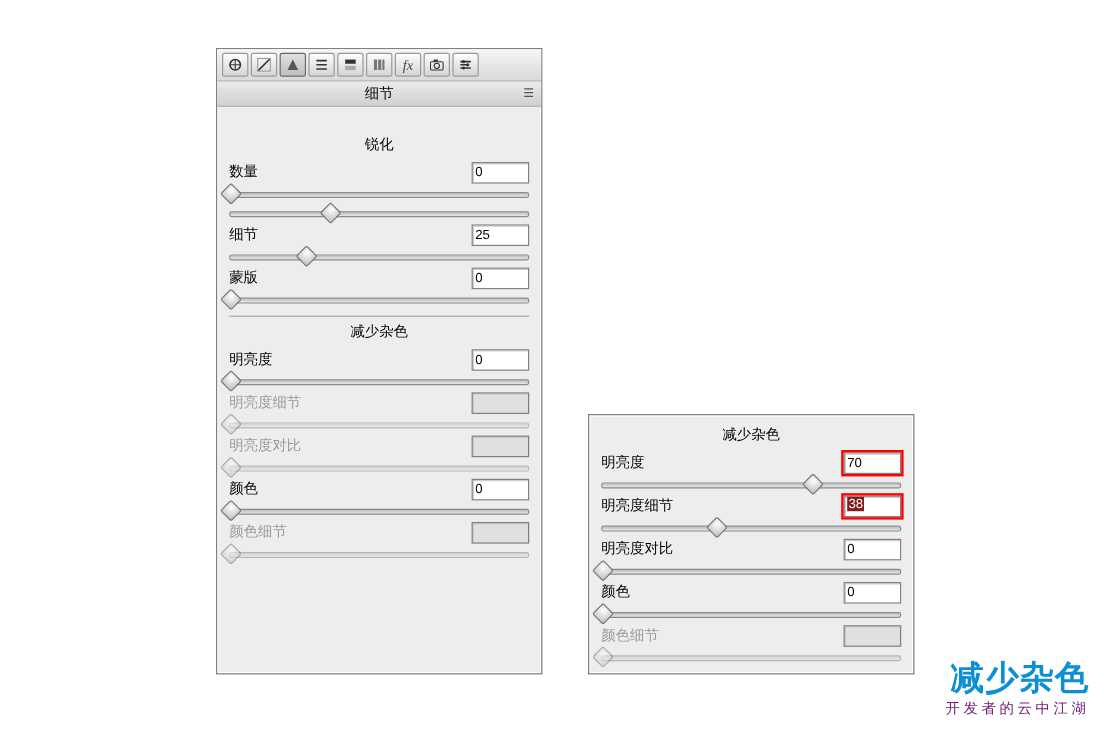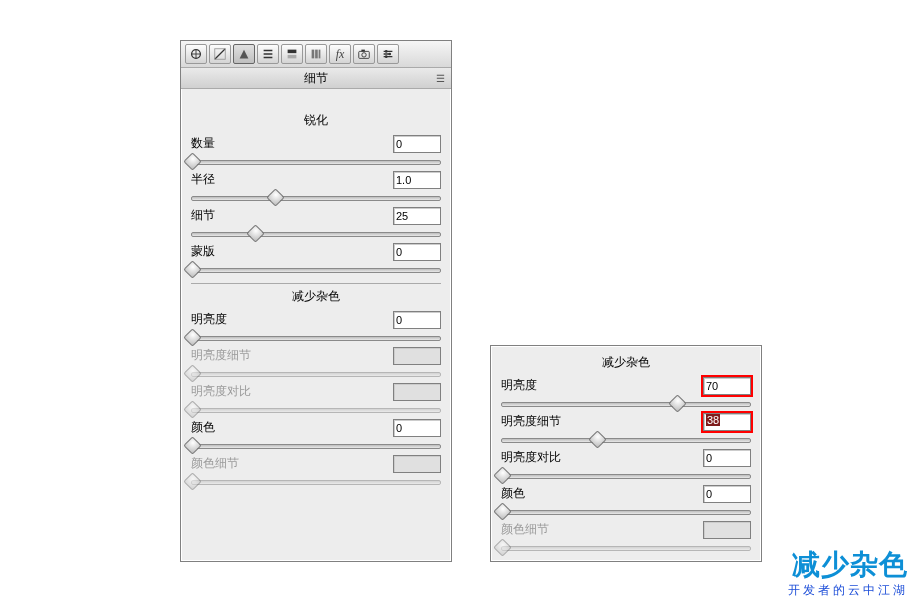--- a/index.html
+++ b/index.html
@@ -22,21 +22,21 @@
   .inbox.sel{background:#fff}
   .inbox.sel span{background:#7f1d1d;color:#fff;padding:0 1px}
   .slider{position:relative;height:12px;margin-top:1px}
   .track{position:absolute;left:0;right:0;top:5px;height:3px;background:linear-gradient(#bdbdbd,#e8e8e8);border:1px solid #8a8a8a;border-radius:2px}
   .thumb{position:absolute;top:0;width:11px;height:11px;margin-left:-5px;background:radial-gradient(circle at 35% 30%,#fff,#bcbcbc);border:1px solid #777;border-radius:2px;transform:rotate(45deg)}
   .slider.disabled .track{opacity:.55}
   .slider.disabled .thumb{opacity:.55}
   hr.sep{border:none;border-top:1px solid #aaa;margin:8px 0 4px 0}
   .branding{position:absolute;right:12px;bottom:10px;text-align:right}
   .brand-main{font-size:28px;font-weight:700;letter-spacing:1px;color:#0d8fd6;font-family:"Microsoft YaHei",sans-serif}
-  .brand-sub{font-size:12px;color:#1d4ed8;letter-spacing:3px;margin-top:-2px}
+  .brand-sub{font-size:12px;color:#701a75;letter-spacing:3px;margin-top:-2px}
 </style>
 </head>
 <body>
 
 <div class="window" style="left:180px;top:40px;width:270px;height:520px">
   <div class="toolbar">
     <div class="tbtn">
         <svg viewBox="0 0 16 16">
           <circle cx="8" cy="8" r="5" fill="none" stroke="#333" stroke-width="1.5"></circle>
           <path d="M8 3v10M3 8h10" stroke="#333" stroke-width="1"></path>
@@ -102,24 +102,20 @@
         <span class="lbl">数量</span>
         <input class="inbox" value="0" style="">
       </div>
       <div class="slider">
           <div class="track"></div>
           <div class="thumb" style="left:0%"></div>
         </div>
     </div>
 
     <div class="row">
-      <div class="row-top">
-        <span class="lbl">半径</span>
-        <input class="inbox" value="1.0" style="">
-      </div>
       <div class="slider">
           <div class="track"></div>
           <div class="thumb" style="left:33%"></div>
         </div>
     </div>
 
     <div class="row">
       <div class="row-top">
         <span class="lbl">细节</span>
         <input class="inbox" value="25" style="">

